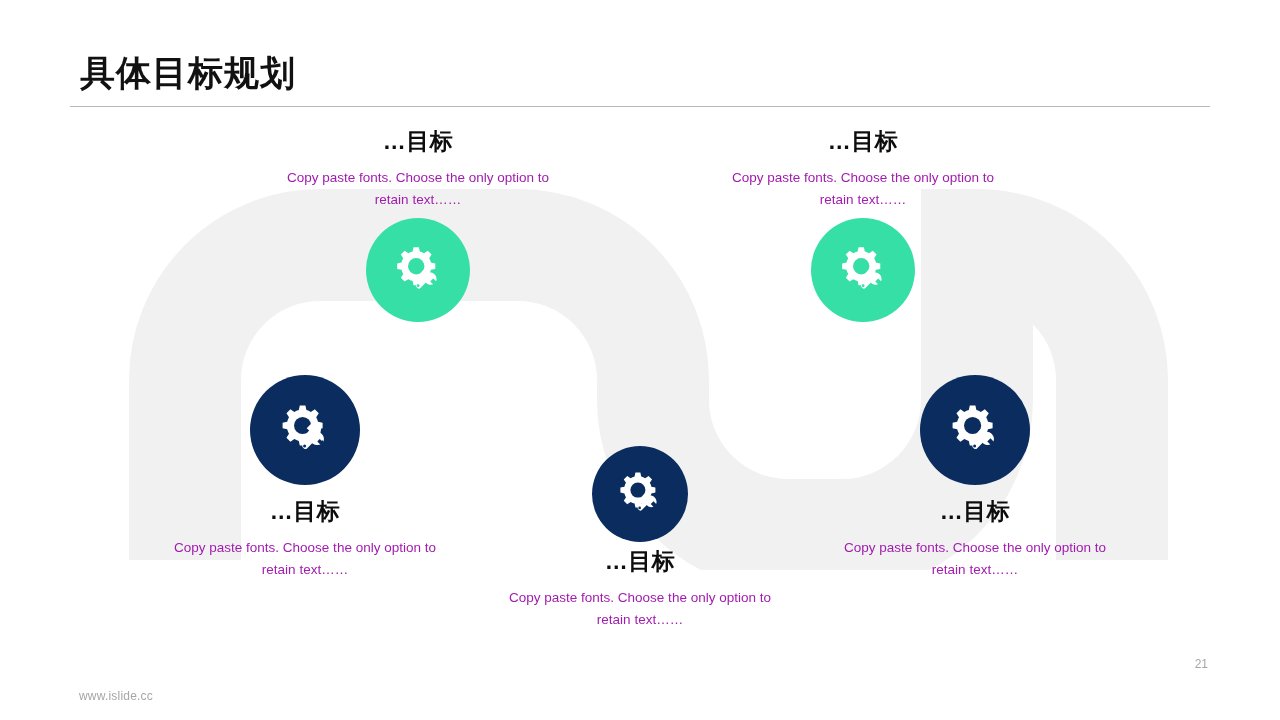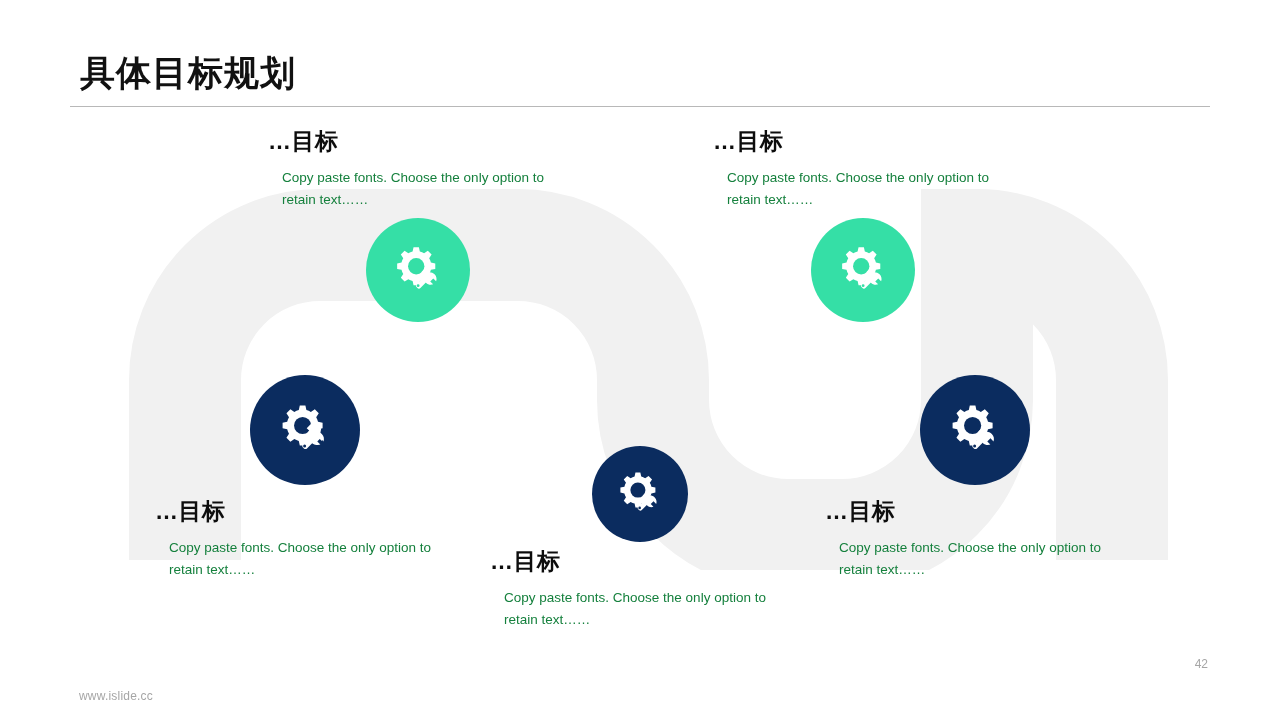--- a/index.html
+++ b/index.html
@@ -51,32 +51,33 @@
     top: 0;
     width: 1280px;
     height: 720px;
     pointer-events: none;
   }
 
   
   .stage {
     position: absolute;
     width: 300px;
+    text-align: center;
   }
   .stage-heading {
     font-size: 23px;
     font-weight: bold;
     color: #0d0d0d;
     letter-spacing: 0.5px;
     line-height: 1.25;
     white-space: nowrap;
   }
   .stage-body {
     font-size: 13.5px;
-    color: #15803d;
+    color: #a21caf;
     line-height: 1.62;
     margin-top: 11px;
     padding: 0 14px;
   }
 
   .node-circle {
     position: absolute;
     border-radius: 50%;
     display: flex;
     align-items: center;
@@ -222,15 +223,15 @@
         </g>
       </svg>
     </span>
   </div>
   <div class="stage" style="left:825px; top:497px;">
     <div class="stage-heading">…目标</div>
     <div class="stage-body">Copy paste fonts. Choose the only option to retain text……</div>
   </div>
 
   <div class="footer-url">www.islide.cc</div>
-  <div class="footer-page">42</div>
+  <div class="footer-page">21</div>
 
 </div>
 
 </body></html>

